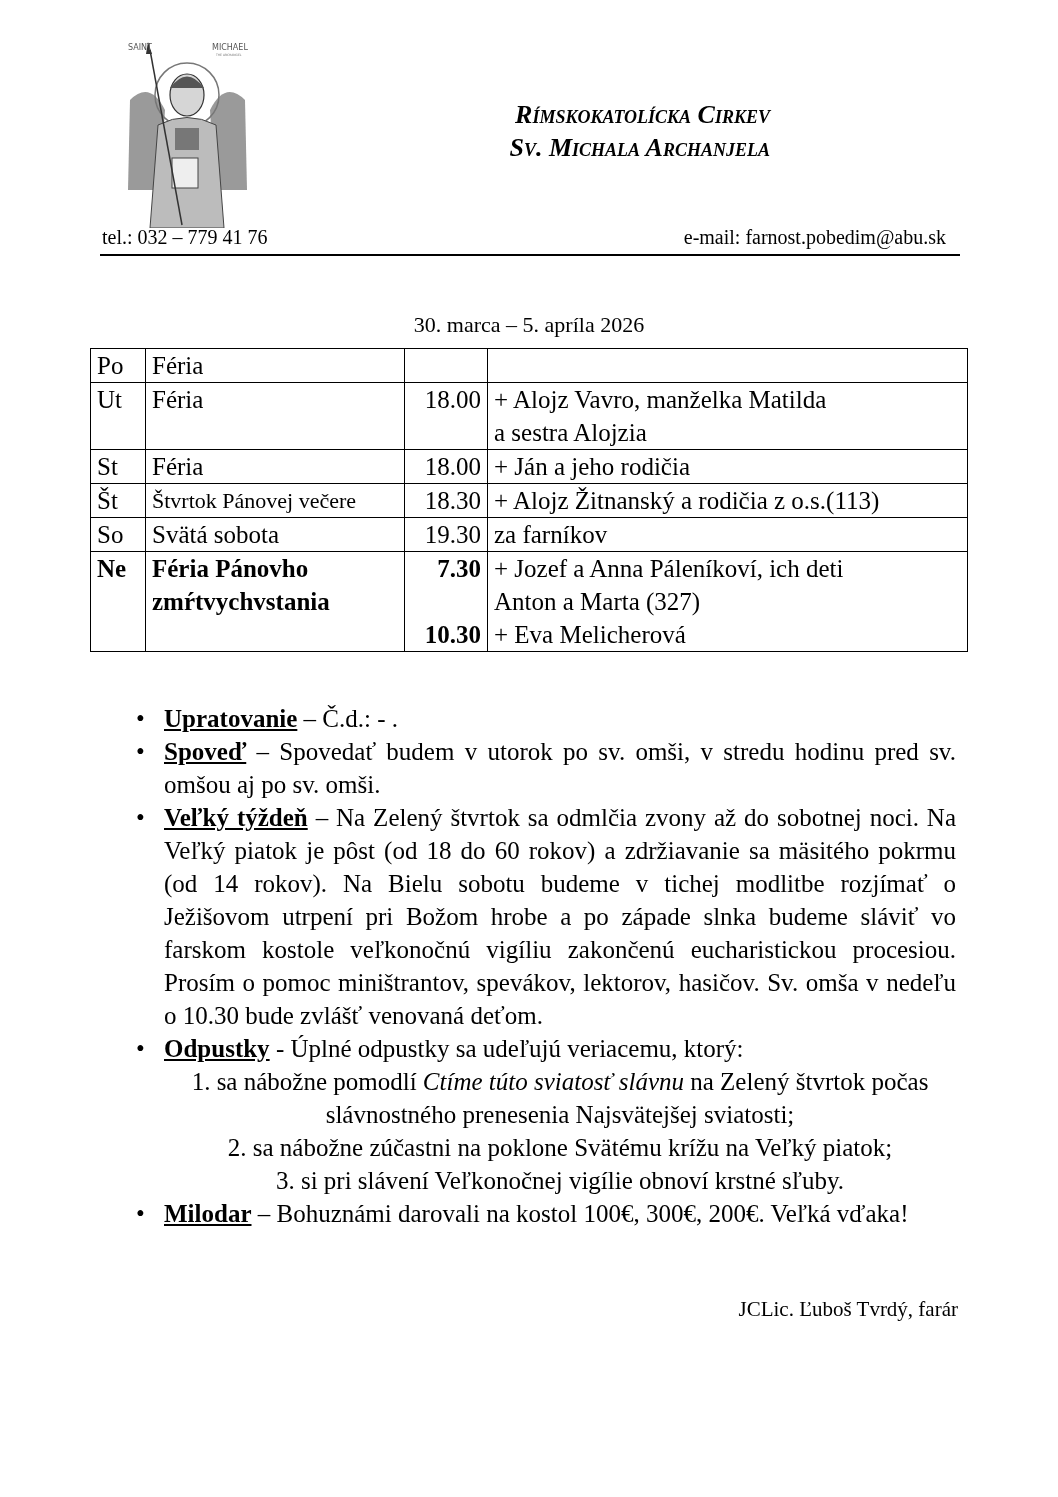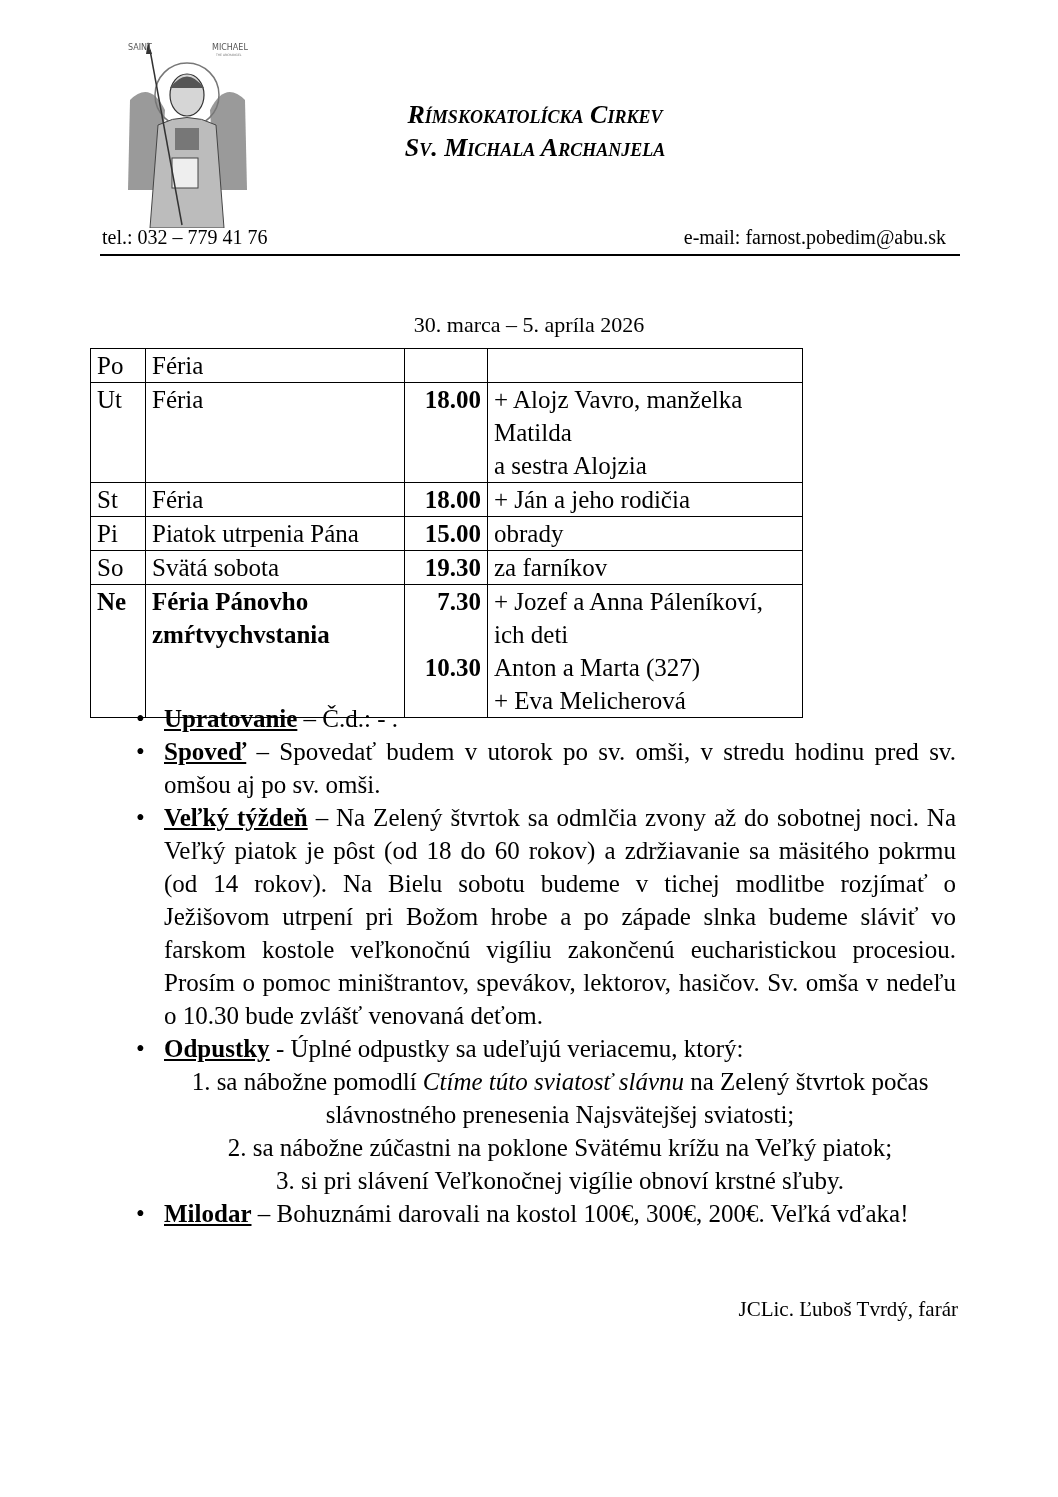--- a/index.html
+++ b/index.html
@@ -2,42 +2,42 @@
 <html><head>
 <meta charset="utf-8">
 <style>
   html, body { margin: 0; padding: 0; background: #ffffff; }
   body { width: 1058px; height: 1497px; position: relative; overflow: hidden;
          font-family: "Liberation Serif", serif; color: #000; }
   .page { position: absolute; left: 0; top: 0; width: 1058px; height: 1497px; }
 
   
   .icon-img { position: absolute; left: 120px; top: 40px; width: 135px; height: 188px; }
-  .org { position: absolute; left: 300px; top: 98px; width: 470px; text-align: center;
+  .org { position: absolute; left: 300px; top: 98px; width: 470px; text-align: right;
          font-style: italic; font-weight: bold; font-size: 26px; line-height: 33px; }
   .org div { font-variant: small-caps; }
   .contact { position: absolute; left: 100px; top: 226px; width: 860px; height: 28px;
              font-size: 20px; border-bottom: 2px solid #000; }
   .tel { position: absolute; left: 2px; top: 0; }
   .email { position: absolute; right: 14px; top: 0; }
 
   .title { position: absolute; left: 0; top: 272px; width: 1058px; text-align: center;
            font-weight: bold; font-size: 40px; }
   .dates { position: absolute; left: 0; top: 312px; width: 1058px; text-align: center;
            font-size: 22px; }
 
   
-  table.sched { position: absolute; left: 90px; top: 348px; width: 713px;
+  table.sched { position: absolute; left: 90px; top: 348px; width: 878px;
                 border-collapse: collapse; font-size: 25px; }
   table.sched td { border: 1.5px solid #000; padding: 0 6px; vertical-align: top;
                    line-height: 33px; }
   td.day { width: 42px; }
   td.feast { width: 246px; }
   td.feast.narrow { font-size: 22px; }
-  td.time { width: 70px; text-align: right; font-weight: bold; }
+  td.time { width: 70px; text-align: right; }
   tr.bold td.day, tr.bold td.feast, tr.bold td.time { font-weight: bold; }
 
   
   ul.ann { position: absolute; left: 130px; top: 702px; width: 826px; margin: 0; padding: 0;
            list-style: none; font-size: 25px; line-height: 33px; }
   ul.ann li { position: relative; padding-left: 34px; text-align: justify; margin-bottom: 0; }
   ul.ann li .bullet { position: absolute; left: 6px; top: 0; }
   ul.ann b { font-weight: bold; text-decoration: underline; }
   .sub { display: block; text-align: center; }
   .signature { position: absolute; right: 100px; top: 1297px; font-size: 21px; }
@@ -93,24 +93,24 @@
         <div>a sestra Alojzia</div>
       </td>
     </tr>
     <tr>
       <td class="day">St</td>
       <td class="feast">Féria</td>
       <td class="time">18.00</td>
       <td>+ Ján a jeho rodičia</td>
     </tr>
     <tr>
-      <td class="day">Pi</td>
-      <td class="feast">Piatok utrpenia Pána</td>
-      <td class="time">15.00</td>
-      <td>obrady</td>
+      <td class="day">Št</td>
+      <td class="feast narrow">Štvrtok Pánovej večere</td>
+      <td class="time">18.30</td>
+      <td>+ Alojz Žitnanský a rodičia z o.s.(113)</td>
     </tr>
     <tr>
       <td class="day">So</td>
       <td class="feast">Svätá sobota</td>
       <td class="time">19.30</td>
       <td>za farníkov</td>
     </tr>
     <tr class="bold">
       <td class="day">Ne</td>
       <td class="feast">

